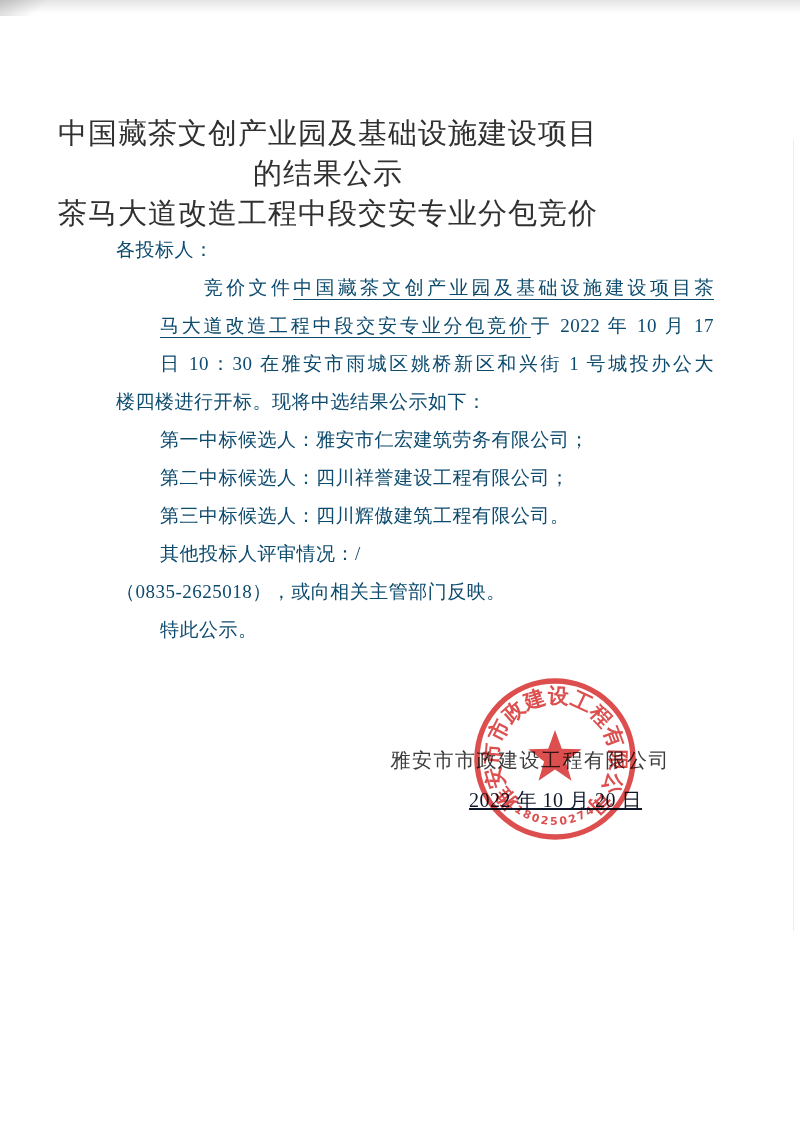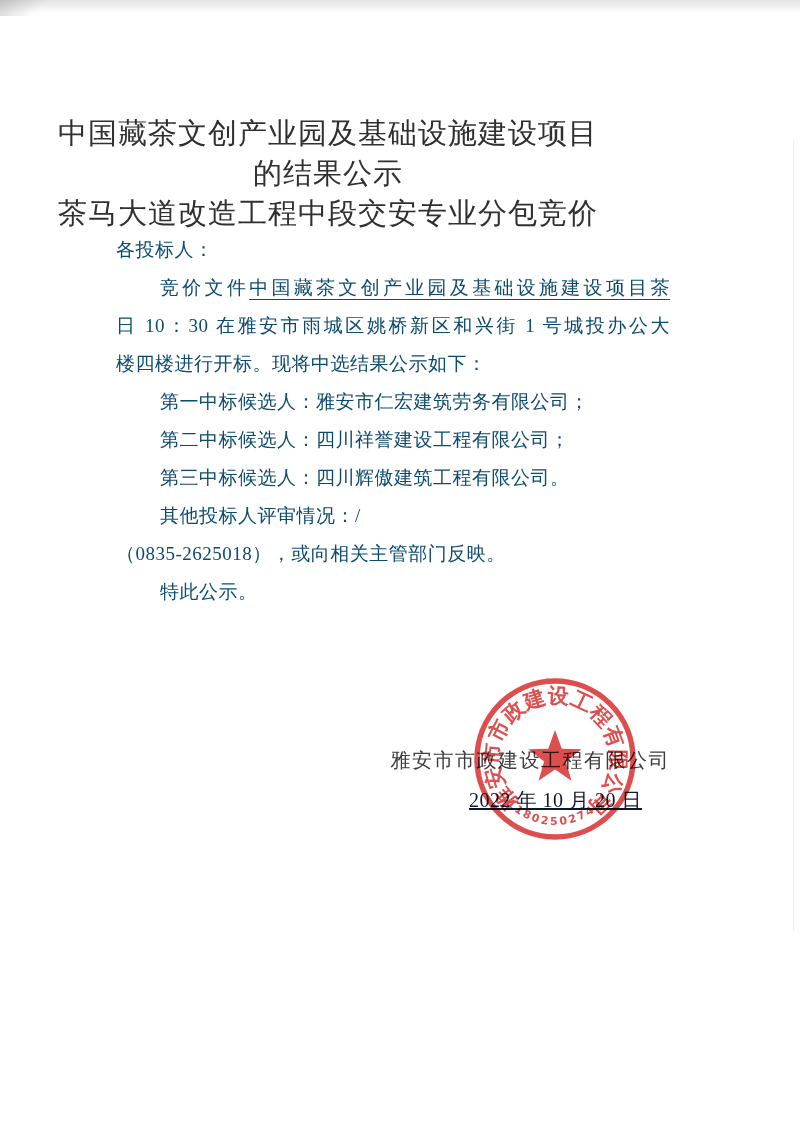--- a/index.html
+++ b/index.html
@@ -41,21 +41,21 @@
   .doc-body {
     position: absolute; top: 231px; left: 116px; width: 554px;
     font-size: 19px; color: #0c4a6e;
     letter-spacing: 0.5px;
   }
   .bline {
     height: 38px; line-height: 38px;
     box-sizing: border-box; width: 554px;
   }
   .indent { padding-left: 44px; }
-  .just { text-align: justify; text-align-last: justify; }
+  .just { text-align: justify; text-align-last: justify; margin-left: 44px; }
   .ul {
     text-decoration: underline;
     text-underline-offset: 5px;
     text-decoration-thickness: 1px;
   }
   
   .sig-company {
     position: absolute; top: 741px; right: 130px;
     font-size: 20px; line-height: 38px; letter-spacing: 1.5px;
     color: #3c3c3c;
@@ -100,20 +100,23 @@
 
   <div class="doc-body">
     <div class="bline">
       <span>各投标人：</span>
     </div>
 
     <div class="bline indent just">
       <span>竞价文件</span><span class="ul">中国藏茶文创产业园及基础设施建设项目茶</span>
     </div>
 
+    <div class="bline just">
+      <span class="ul">马大道改造工程中段交安专业分包竞价</span><span>于 2022 年 10 月 17</span>
+    </div>
 
     <div class="bline just">
       <span>日 10：30 在雅安市雨城区姚桥新区和兴街 1 号城投办公大</span>
     </div>
 
     <div class="bline">
       <span>楼四楼进行开标。现将中选结果公示如下：</span>
     </div>
 
     <div class="bline indent">

